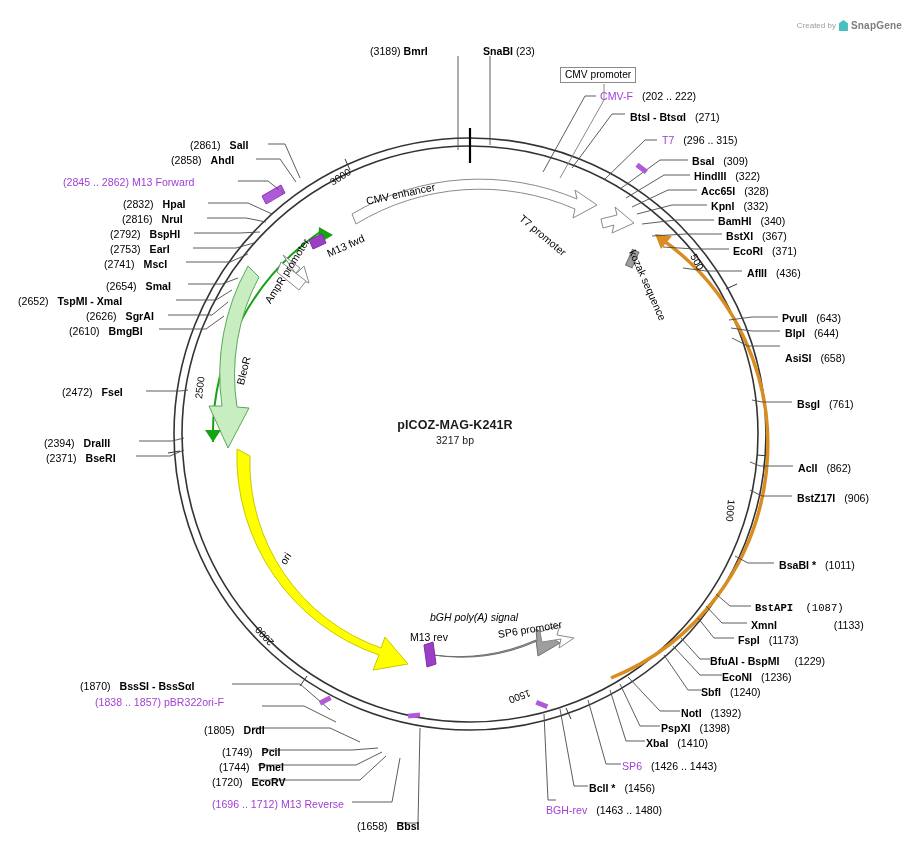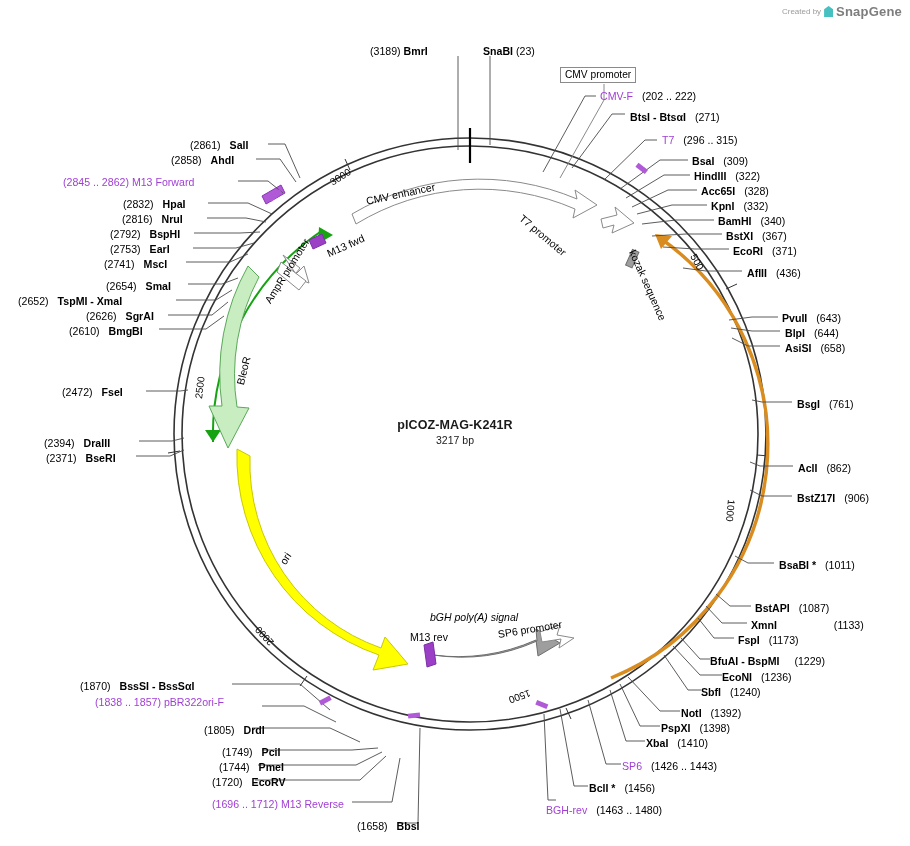--- a/index.html
+++ b/index.html
@@ -18,35 +18,35 @@
     position: absolute;
     left: 0; top: 0;
     width: 910px;
     height: 846px;
   }
   .abs { position: absolute; }
 
   
   #branding {
     right: 8px;
-    top: 4px;
+    top: 20px;
     display: flex;
     align-items: center;
     gap: 3px;
     font-size: 8px;
     color: #9b9b9b;
   }
   #branding .sg-mark {
     width: 9px; height: 11px;
     background: #46c0c0;
     clip-path: polygon(50% 0%, 100% 30%, 100% 100%, 0% 100%, 0% 30%);
     display: inline-block;
   }
   #branding .sg-name {
-    font-size: 13px;
+    font-size: 10px;
     font-weight: bold;
     color: #7d7d7d;
     letter-spacing: .2px;
   }
 
   
   #plasmid-name {
     left: 0; right: 0;
     top: 418px;
     text-align: center;
@@ -339,41 +339,41 @@
     <span class="pos" style="margin-left:6px;">(436)</span>
   </div>
   <div class="abs lbl" style="left:782px; top:312px;">
     <span class="enz">PvuII</span>
     <span class="pos" style="margin-left:6px;">(643)</span>
   </div>
   <div class="abs lbl" style="left:785px; top:327px;">
     <span class="enz">BlpI</span>
     <span class="pos" style="margin-left:6px;">(644)</span>
   </div>
-  <div class="abs lbl" style="left:785px; top:342px;">
+  <div class="abs lbl" style="left:785px; top:352px;">
     <span class="enz">AsiSI</span>
     <span class="pos" style="margin-left:6px;">(658)</span>
   </div>
   <div class="abs lbl" style="left:797px; top:398px;">
     <span class="enz">BsgI</span>
     <span class="pos" style="margin-left:6px;">(761)</span>
   </div>
   <div class="abs lbl" style="left:798px; top:462px;">
     <span class="enz">AclI</span>
     <span class="pos" style="margin-left:6px;">(862)</span>
   </div>
   <div class="abs lbl" style="left:797px; top:492px;">
     <span class="enz">BstZ17I</span>
     <span class="pos" style="margin-left:6px;">(906)</span>
   </div>
   <div class="abs lbl" style="left:779px; top:559px;">
     <span class="enz">BsaBI *</span>
     <span class="pos" style="margin-left:6px;">(1011)</span>
   </div>
-  <div class="abs lbl" style="left:755px; top:602px;">
+  <div class="abs lbl" style="left:755px; top:602px;font-family:Liberation Mono, monospace;">
     <span class="enz">BstAPI</span>
     <span class="pos" style="margin-left:6px;">(1087)</span>
   </div>
   <div class="abs lbl" style="left:751px; top:619px;">
     <span class="enz">XmnI</span>
     <span class="pos" style="margin-left:6px;padding-left:48px;">(1133)</span>
   </div>
   <div class="abs lbl" style="left:738px; top:634px;">
     <span class="enz">FspI</span>
     <span class="pos" style="margin-left:6px;">(1173)</span>

